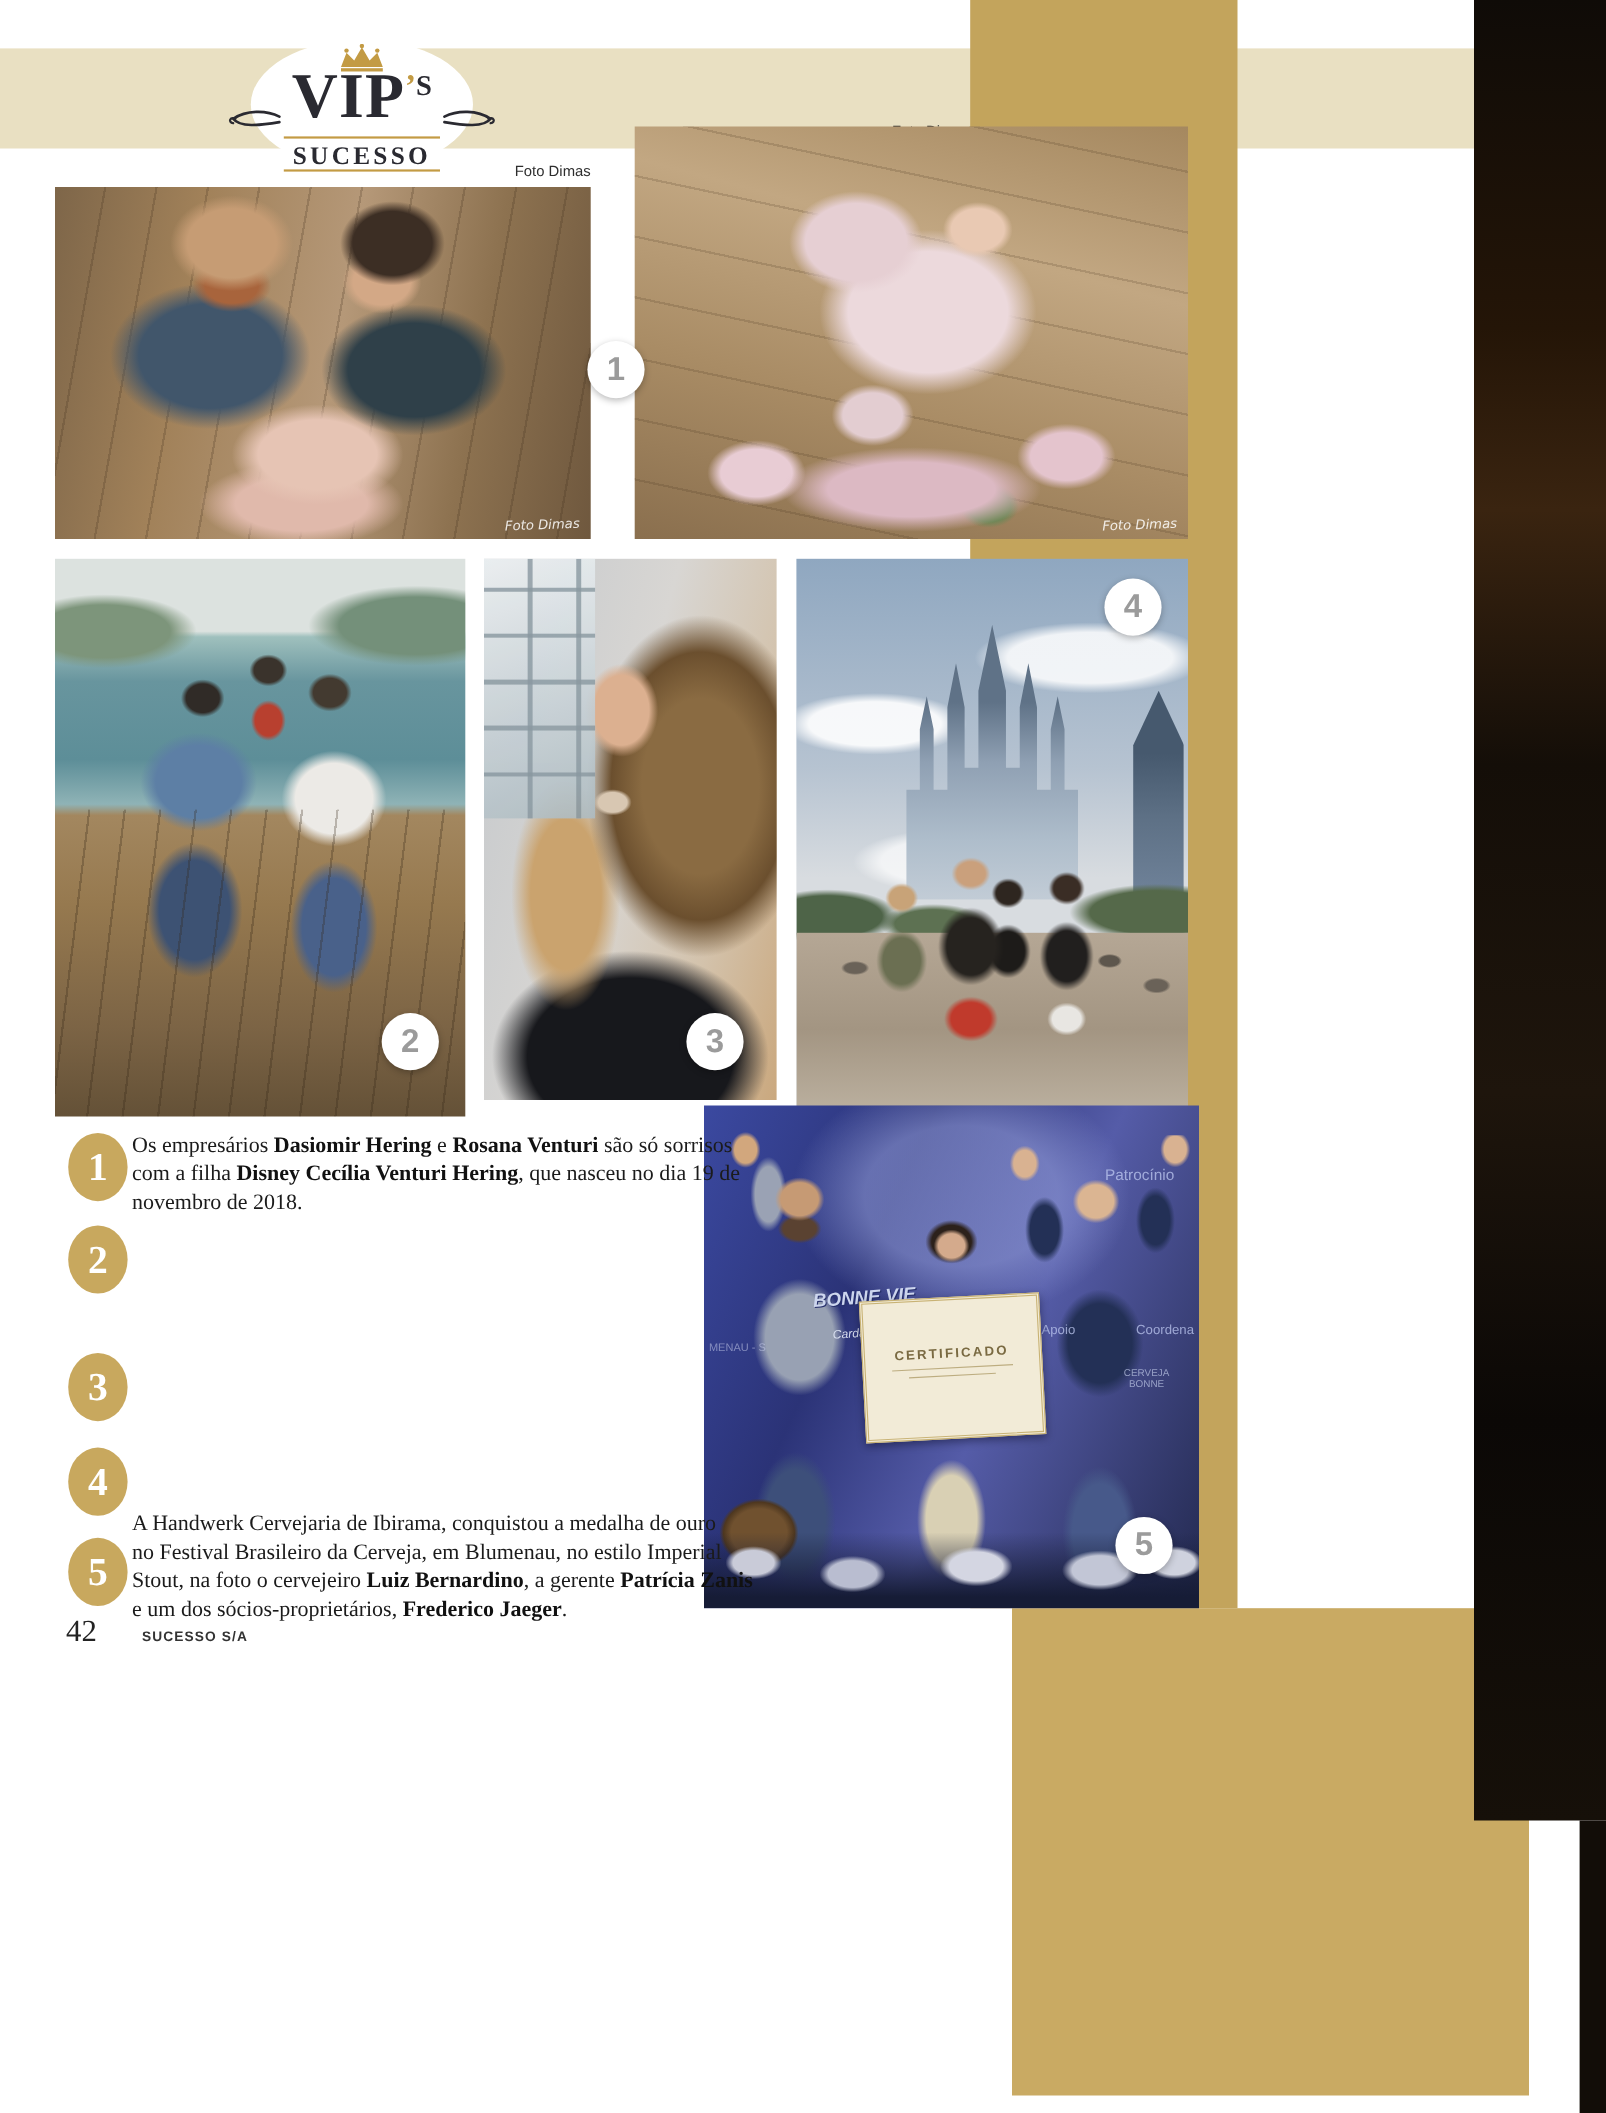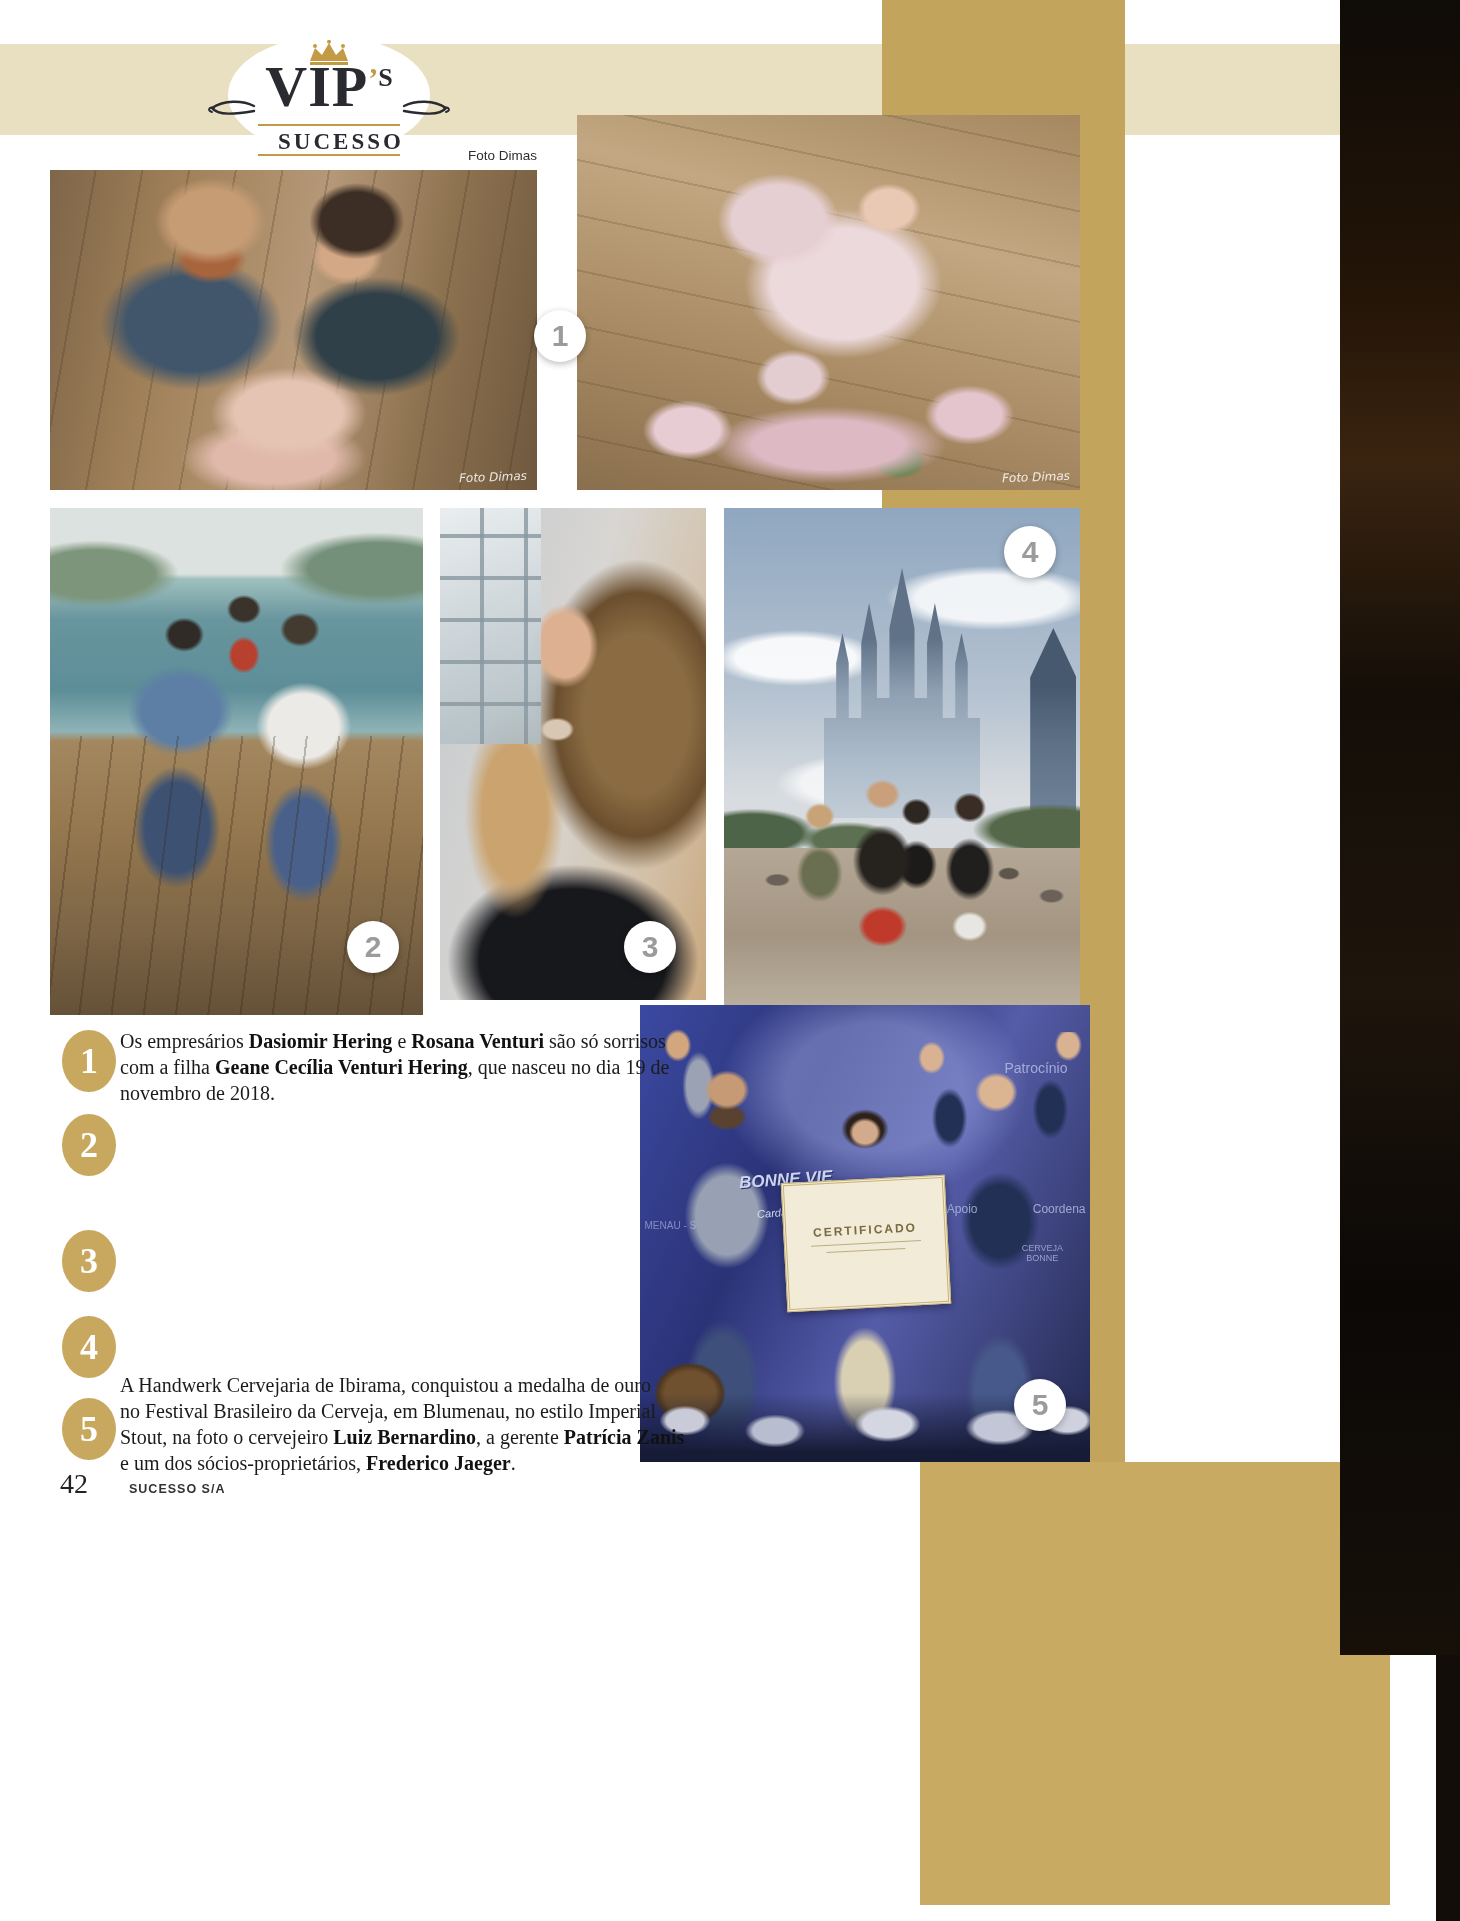--- a/index.html
+++ b/index.html
@@ -17,21 +17,21 @@
 
   
   .logo-oval{left:228px;top:36px;width:202px;height:118px;background:#fff;border-radius:50%;}
   .logo-wrap{left:228px;top:36px;width:202px;height:118px;text-align:center;}
   .logo-crown{position:absolute;left:79px;top:4px;}
   .logo-title-row{position:absolute;left:0;top:22px;width:202px;text-align:center;}
   .logo-vip{font-weight:bold;font-size:58px;letter-spacing:1px;color:#2a2a31;line-height:58px;}
   .logo-apo{color:#c39b44;font-weight:bold;font-size:30px;vertical-align:18px;}
   .logo-s{color:#2a2a31;font-weight:bold;font-size:26px;vertical-align:20px;}
   .logo-rule{position:absolute;left:30px;width:142px;height:2px;background:#c39b44;}
-  .logo-sub{position:absolute;left:12px;top:93px;width:202px;text-align:center;font-weight:bold;
+  .logo-sub{position:absolute;left:0;top:93px;width:202px;text-align:center;font-weight:bold;
             font-size:23px;letter-spacing:3px;color:#2a2a31;}
   .flourish{position:absolute;top:60px;}
   .flourish.left{left:-26px;}
   .flourish.right{right:-26px;transform:scaleX(-1);}
 
   
   .credit{font-family:"Liberation Sans",sans-serif;font-size:13.5px;color:#2e2e2e;}
   .credit-1{left:387px;top:148px;width:150px;text-align:right;}
   .credit-2{left:730px;top:112px;width:150px;text-align:right;}
   .wmark{position:absolute;right:10px;bottom:6px;font-style:italic;font-size:12px;
@@ -286,21 +286,21 @@
     </div>
   </div>
   <div class="abs pbadge pb5">5</div>
 
   <div class="abs cbadge cb1">1</div>
   <div class="abs cbadge cb2">2</div>
   <div class="abs cbadge cb3">3</div>
   <div class="abs cbadge cb4">4</div>
   <div class="abs cbadge cb5">5</div>
 
-  <div class="abs cap cap1">Os empresários <b>Dasiomir Hering</b> e <b>Rosana Venturi</b> são só sorrisos<br>com a filha <b>Geane Cecília Venturi Hering</b>, que nasceu no dia 19 de<br>novembro de 2018.</div>
+  <div class="abs cap cap1">Os empresários <b>Dasiomir Hering</b> e <b>Rosana Venturi</b> são só sorrisos<br>com a filha <b>Disney Cecília Venturi Hering</b>, que nasceu no dia 19 de<br>novembro de 2018.</div>
   <div class="abs cap cap5">A Handwerk Cervejaria de Ibirama, conquistou a medalha de ouro<br>no Festival Brasileiro da Cerveja, em Blumenau, no estilo Imperial<br>Stout, na foto o cervejeiro <b>Luiz Bernardino</b>, a gerente <b>Patrícia Zanis</b><br>e um dos sócios-proprietários, <b>Frederico Jaeger</b>.</div>
 
   <div class="abs footer">
     <span class="page-num">42</span>
     <span class="mag-name">SUCESSO S/A</span>
   </div>
 
 </div>
 
 </body></html>

